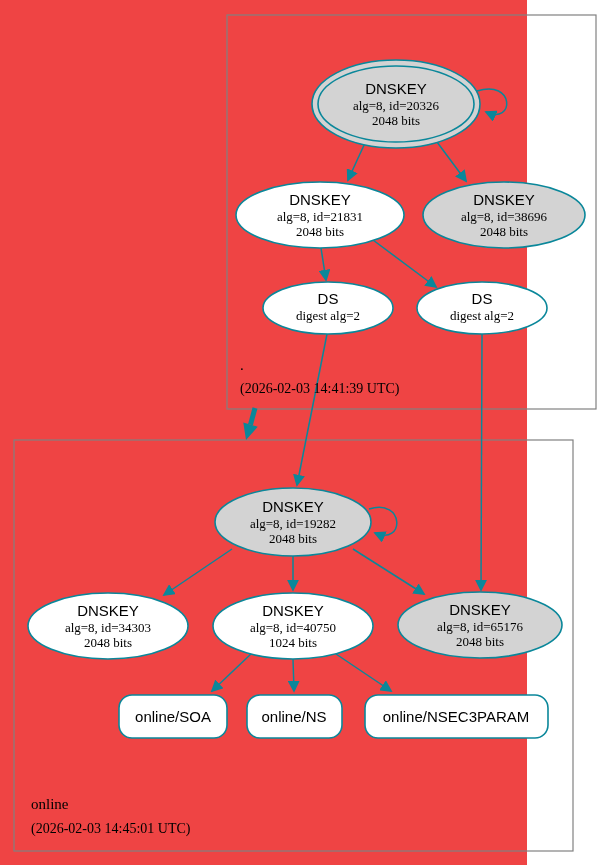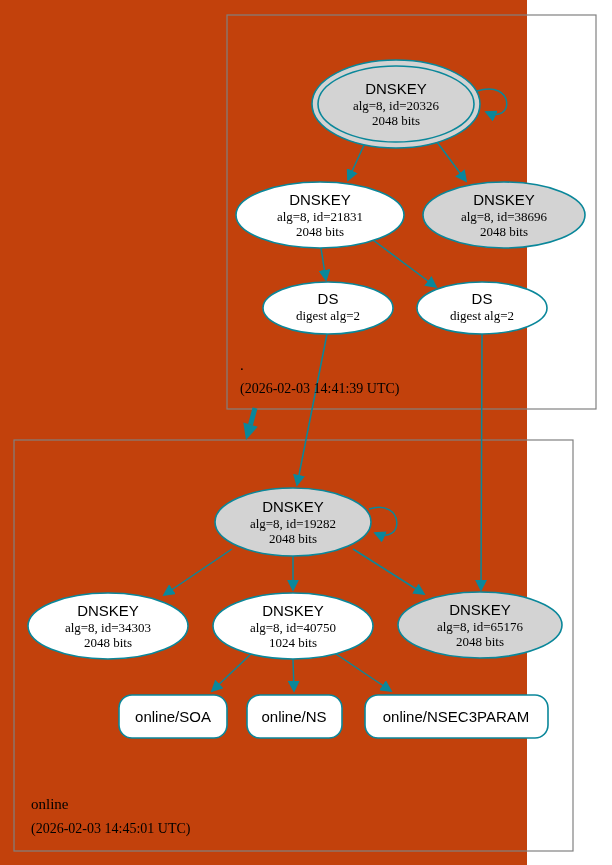--- a/index.html
+++ b/index.html
@@ -1,16 +1,16 @@
 <!DOCTYPE html>
 <html><head>
 <meta charset="utf-8">
 <style>
   html,body { margin:0; padding:0; background:#ffffff; }
-  .stage { position:relative; width:527px; height:865px; background:#c2410c; }
+  .stage { position:relative; width:527px; height:865px; background:#ef4444; }
   svg { display:block; }
   .node-title   { font:15px "Liberation Sans", sans-serif; fill:#000000; text-anchor:middle; }
   .node-detail  { font:13px "Liberation Serif", serif; fill:#000000; text-anchor:middle; }
   .rr-label     { font:15px "Liberation Sans", sans-serif; fill:#000000; text-anchor:middle; }
   .zone-name    { font:15px "Liberation Serif", serif; fill:#000000; }
   .zone-time    { font:14px "Liberation Serif", serif; fill:#000000; }
   .zone-box     { fill:none; stroke:#808080; stroke-width:1.2; }
   .key-gray     { fill:#d3d3d3; stroke:#0a879a; stroke-width:1.6; }
   .key-white    { fill:#ffffff; stroke:#0a879a; stroke-width:1.6; }
   .rr-rect      { fill:#ffffff; stroke:#0a879a; stroke-width:1.6; }

